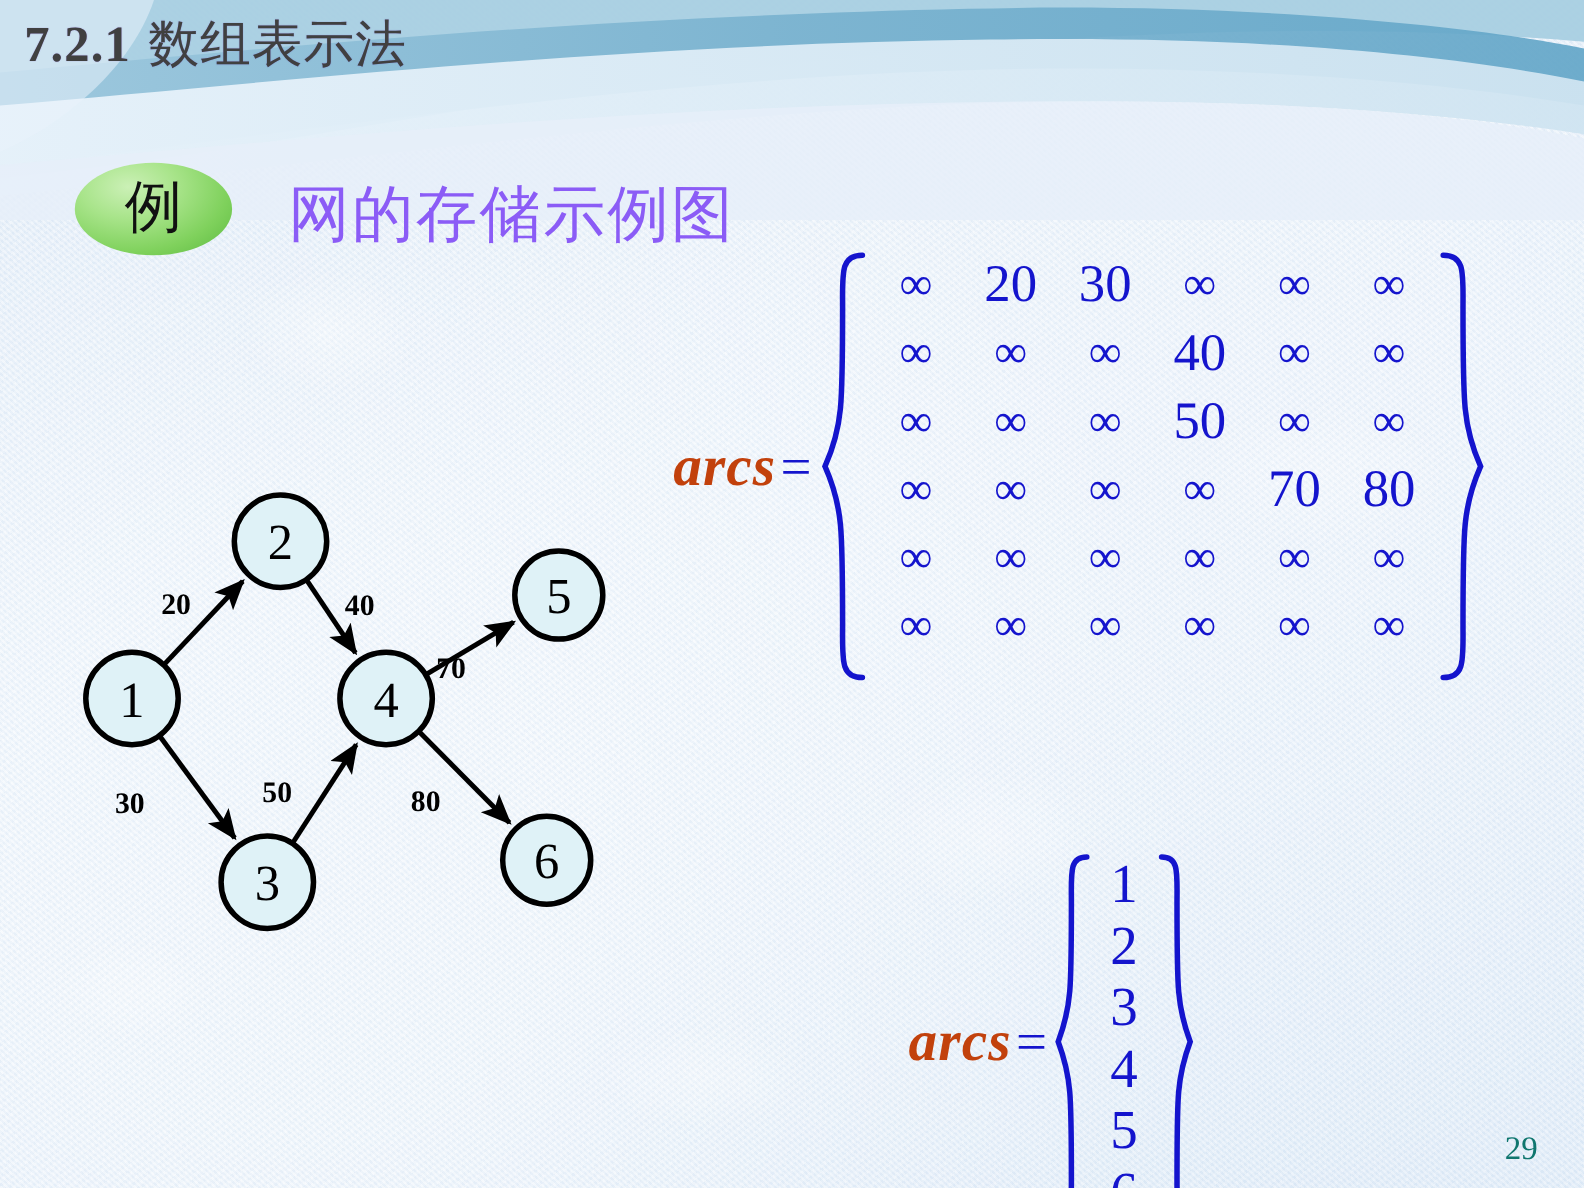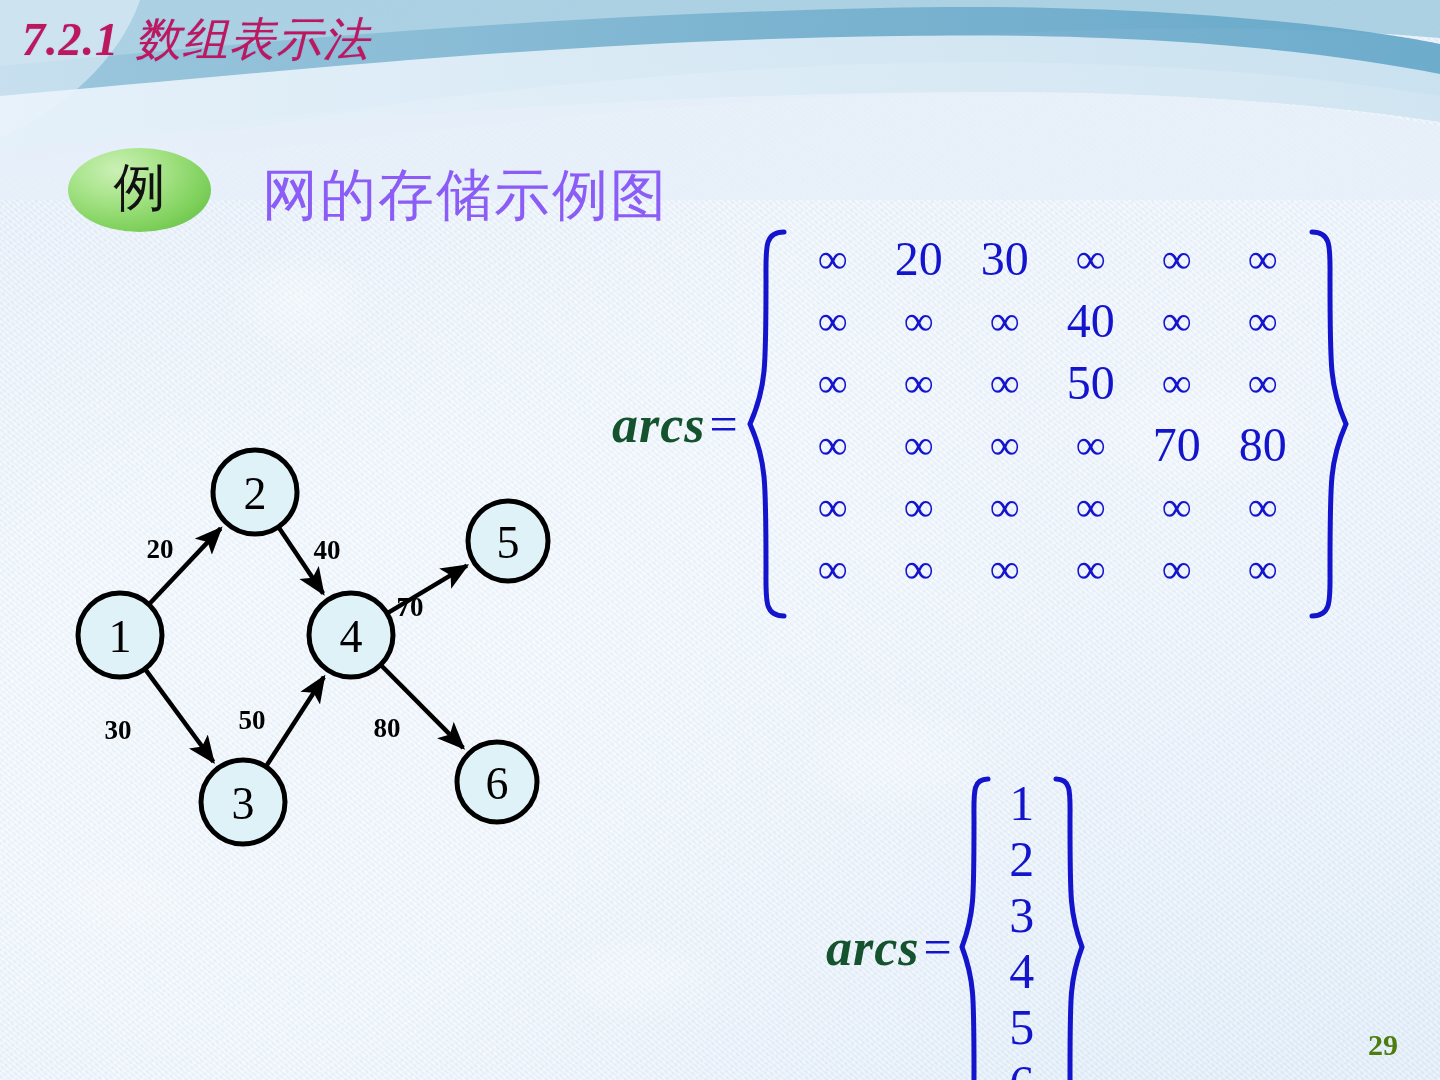--- a/index.html
+++ b/index.html
@@ -45,27 +45,26 @@
       radial-gradient(ellipse 140px 70px at 640px 980px, rgba(255,255,255,.5), transparent 70%),
       radial-gradient(ellipse 180px 100px at 1200px 430px, rgba(255,255,255,.45), transparent 70%),
       radial-gradient(ellipse 110px 70px at 120px 900px, rgba(255,255,255,.45), transparent 70%);
   }
   .waves { position: absolute; top: 0; left: 0; width: 1440px; height: 200px; }
 
   
   .hdr-left {
     position: absolute;
     left: 22px; top: 9px;
-    color: #be185d;
+    color: #404040;
     font-weight: bold;
     font-size: 46px;
     letter-spacing: 1px;
     white-space: nowrap;
     text-shadow: 0 0 1px rgba(107,47,201,.5);
-    font-style: italic;
   }
   .hdr-left .num { font-family: "Liberation Serif", serif; }
   .hdr-left .cn  { margin-left: 16px; font-family: "DejaVu Serif", serif; font-weight: normal; }
 
   .hdr-right {
     position: absolute;
     right: 238px; top: 14px;
     color: #6b2fc9;
     font-weight: bold;
     font-size: 42px;
@@ -125,21 +124,21 @@
   
   .mat-block { position: absolute; display: flex; align-items: center; color: #1414cd; }
   #arcs-block { left: 612px; top: 228px; }
   #vexs-block { left: 826px; top: 775px; }
 
   .mat-name {
     font-style: italic;
     font-weight: bold;
     font-size: 52px;
     font-family: "Liberation Serif", serif;
-    color: #14532d;
+    color: #c2410c;
     white-space: nowrap;
     letter-spacing: 1px;
   }
   .mat-eq {
     font-size: 50px;
     font-family: "Liberation Serif", serif;
     color: #1414cd;
     margin: 0 6px 0 4px;
   }
   .brace-wrap { display: flex; align-items: stretch; }
@@ -167,22 +166,22 @@
     font-family: "Liberation Serif", serif;
     color: #1414cd;
     line-height: 1;
   }
 
   
   .page-num {
     position: absolute;
     right: 42px; bottom: 18px;
     font-size: 30px;
-    font-weight: bold;
-    color: #4d7c0f;
+    font-weight: normal;
+    color: #0f766e;
     font-family: "Liberation Serif", serif;
   }
 </style>
 </head>
 <body>
 
 <div id="slide">
 
   <div class="bg-base"></div>
   <div class="bg-noise"></div>

